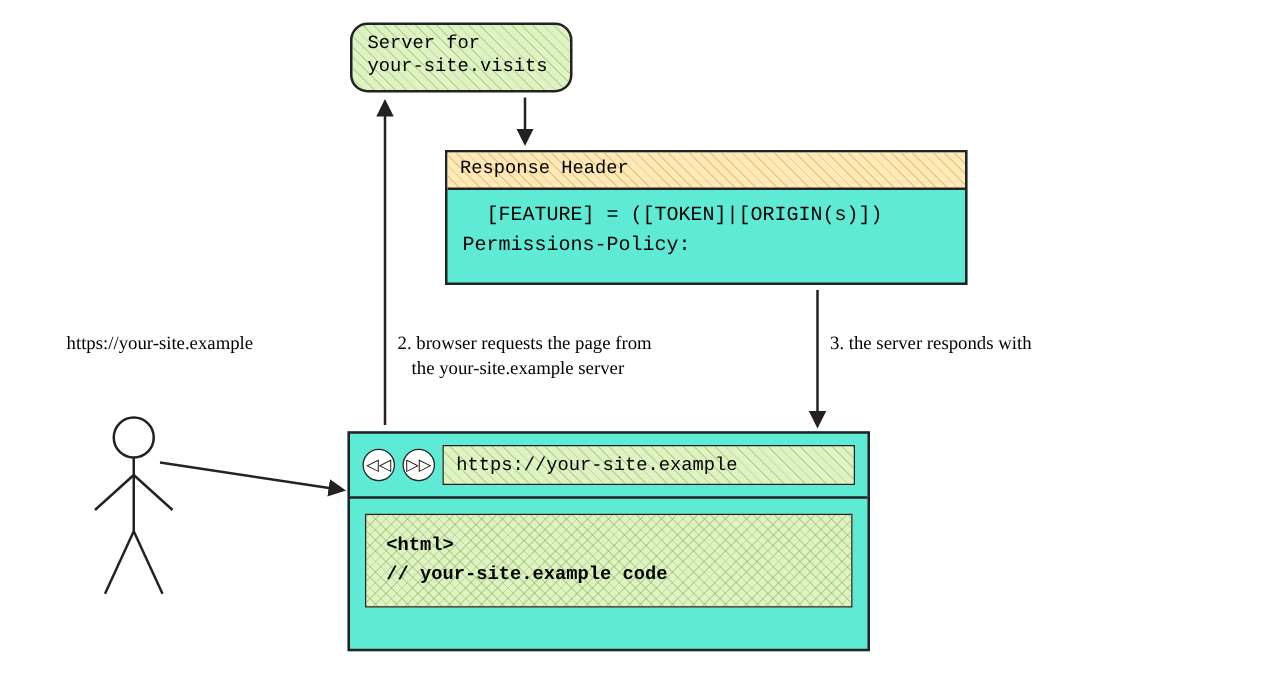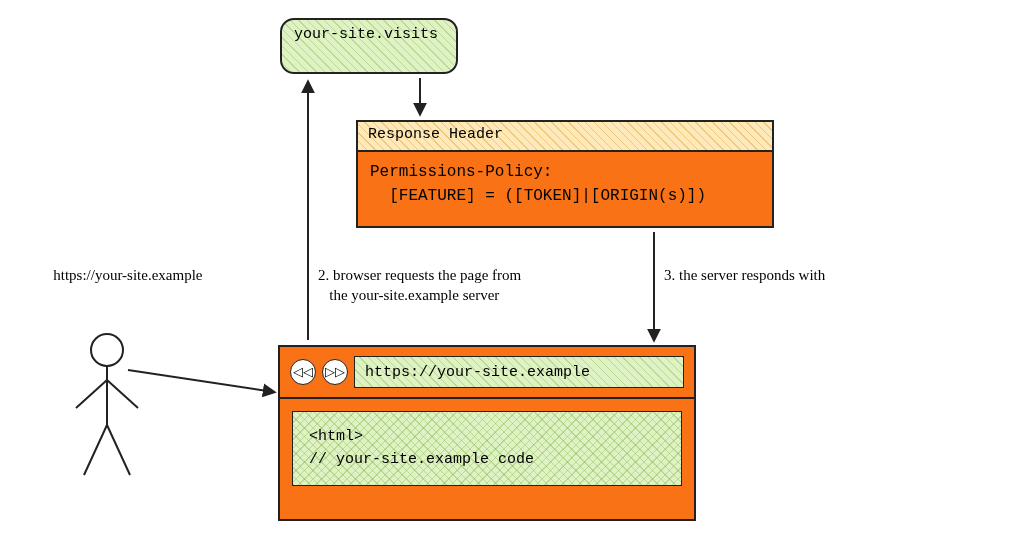--- a/index.html
+++ b/index.html
@@ -10,21 +10,21 @@
     height: 538px;
     background: #fff;
     font-family: "Comic Sans MS", "Segoe Script", cursive;
     position: relative;
     overflow: hidden;
   }
   .mono { font-family: "Courier New", Consolas, monospace; }
   .box {
     position: absolute;
     border: 2px solid #222;
-    background: #f97316;
+    background: #5eead4;
   }
   .hatch-green {
     background-color: #dff2c4;
     background-image: repeating-linear-gradient(45deg, rgba(120,170,60,0.35) 0 1px, transparent 1px 6px);
   }
   .crosshatch-green {
     background-color: #dff2c4;
     background-image:
       repeating-linear-gradient(45deg, rgba(120,170,60,0.35) 0 1px, transparent 1px 6px),
       repeating-linear-gradient(-45deg, rgba(120,170,60,0.35) 0 1px, transparent 1px 6px);
@@ -81,20 +81,21 @@
   #addr {
     flex: 1;
     height: 32px;
     border: 1.5px solid #222;
     display: flex; align-items: center;
     padding: 0 10px;
     font-size: 15px;
   }
   #browser .content {
     padding: 12px;
+    font-weight: bold;
   }
   #codebox {
     border: 1.5px solid #222;
     padding: 14px 16px;
     font-size: 15px;
     line-height: 1.5;
     white-space: pre;
   }
   
   .cap {
@@ -113,28 +114,29 @@
     position: absolute;
     left: 0; top: 0;
     width: 1012px; height: 538px;
     pointer-events: none;
   }
 </style>
 </head>
 <body>
 
 <div id="server" class="box hatch-green mono">
+  <div>Server for</div>
   <div>your-site.visits</div>
 </div>
 
 <div id="resp" class="box">
   <div class="hdr hatch-orange mono">Response Header</div>
   <div class="body mono">
+    <div style="white-space:pre">  [FEATURE] = ([TOKEN]|[ORIGIN(s)])</div>
     <div>Permissions-Policy:</div>
-    <div style="white-space:pre">  [FEATURE] = ([TOKEN]|[ORIGIN(s)])</div>
   </div>
 </div>
 
 <div id="browser" class="box">
   <div class="chrome">
     <div class="nav-btn">
         <span>◁◁</span>
       </div>
     <div class="nav-btn">
         <span>▷▷</span>

